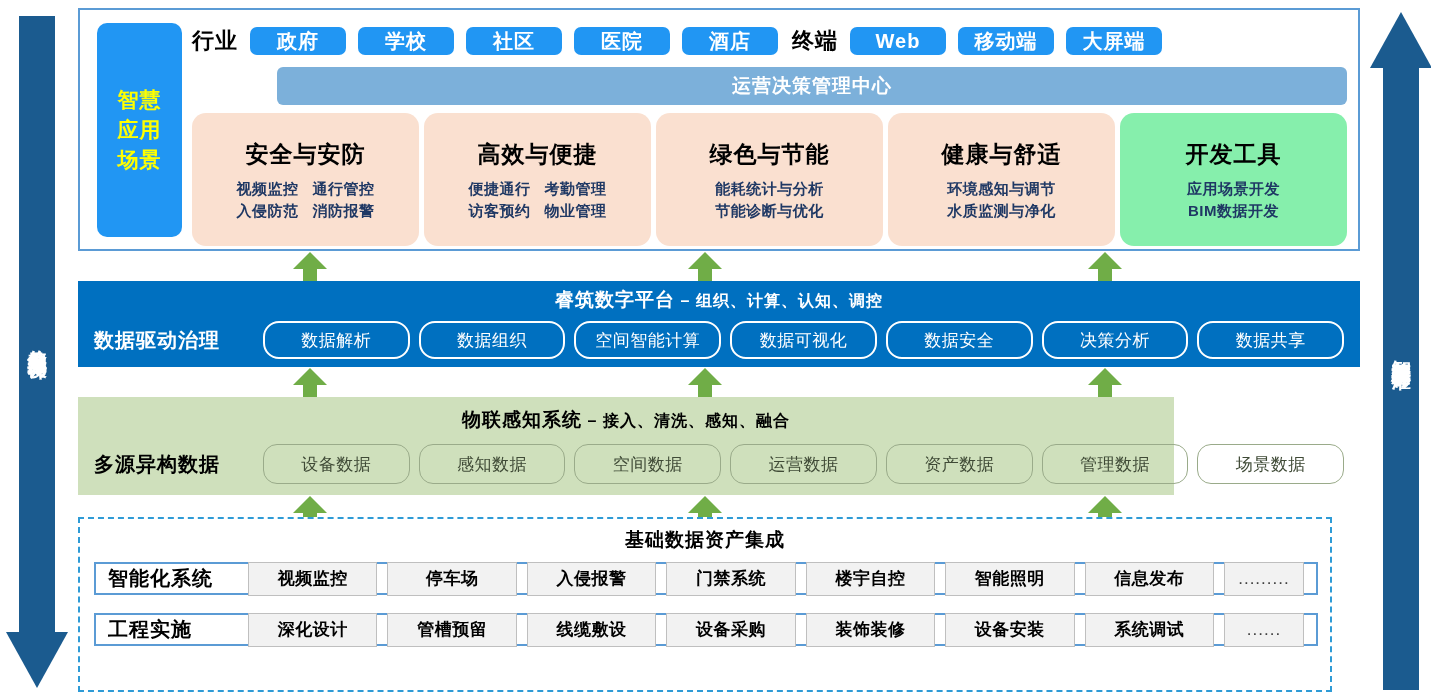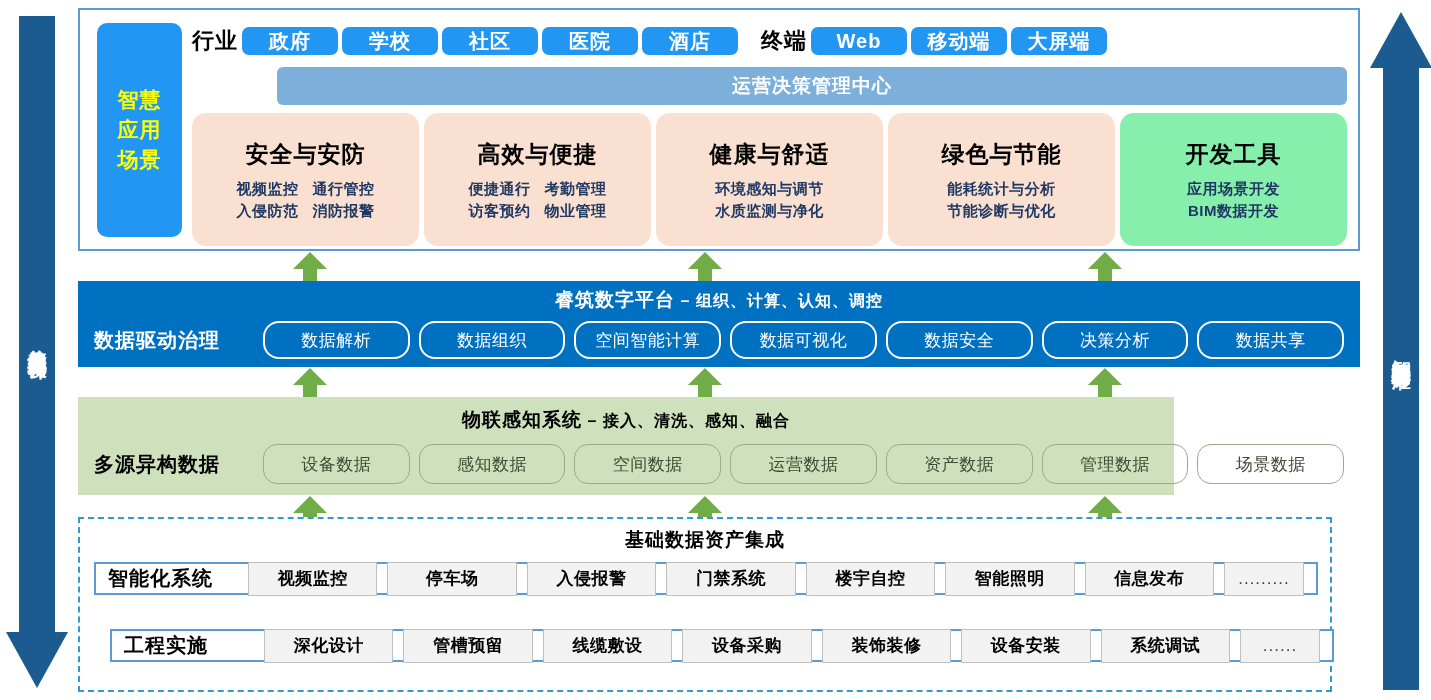--- a/index.html
+++ b/index.html
@@ -53,21 +53,21 @@
     width: 85px; height: 214px;
     background: #2196f3; border-radius: 10px;
     color: #ffff00; font-weight: bold; font-size: 21px;
     line-height: 1.42; text-align: center;
     display: flex; flex-direction: column; align-items: center; justify-content: center;
     letter-spacing: 1px;
   }
   #top-chip-row {
     position: absolute; left: 112px; top: 10px;
     width: 1155px; height: 42px;
-    display: flex; align-items: center; gap: 4px;
+    display: flex; align-items: center; gap: 12px;
   }
   .row-title { font-weight: bold; font-size: 22px; color: #000000; white-space: nowrap; letter-spacing: 1px; }
   .chip {
     background: #2196f3; color: #ffffff;
     font-weight: bold; font-size: 20px;
     border-radius: 7px;
     height: 28px; min-width: 96px; padding: 0 12px;
     display: flex; align-items: center; justify-content: center;
     letter-spacing: 1px; white-space: nowrap;
   }
@@ -168,21 +168,21 @@
     position: absolute; left: 0; top: 8px; width: 100%;
     text-align: center; color: #000000;
     font-weight: bold; font-size: 19px; letter-spacing: 1px;
   }
   .base-box {
     position: absolute; left: 14px; width: 1224px; height: 33px;
     border: 2px solid #5b9bd5; background: #ffffff;
     display: flex; align-items: center; gap: 10px; padding: 0 12px;
   }
   #base-box-systems { top: 43px; }
-  #base-box-engineering { top: 110px; margin-left: 16px; }
+  #base-box-engineering { top: 94px; }
   .base-label {
     font-weight: bold; font-size: 20px; color: #000000;
     white-space: nowrap; letter-spacing: 1px; width: 130px;
   }
   .gray-chip {
     flex: 1; height: 34px;
     background: #f2f2f2; border: 1px solid #bfbfbf;
     color: #000000; font-weight: bold; font-size: 17px;
     display: flex; align-items: center; justify-content: center;
     white-space: nowrap; letter-spacing: 0.5px;
@@ -214,21 +214,21 @@
       <span>场景</span>
     </div>
 
     <div id="top-chip-row">
       <span class="row-title">行业</span>
       <div class="chip">政府</div>
       <div class="chip">学校</div>
       <div class="chip">社区</div>
       <div class="chip">医院</div>
       <div class="chip">酒店</div>
-      <span class="row-title" style="margin-left:19px;">终端</span>
+      <span class="row-title" style="margin-left:2px;">终端</span>
       <div class="chip">Web</div>
       <div class="chip">移动端</div>
       <div class="chip">大屏端</div>
     </div>
 
     <div id="ops-center-bar">运营决策管理中心</div>
 
     <div id="scenario-row">
 
       <div class="scenario-card">
@@ -253,35 +253,35 @@
             <div class="card-item">访客预约</div>
           </div>
           <div class="card-col">
             <div class="card-item">考勤管理</div>
             <div class="card-item">物业管理</div>
           </div>
         </div>
       </div>
 
       <div class="scenario-card">
+        <div class="card-title">绿色与节能</div>
+        <div class="card-items">
+          <div class="card-col">
+            <div class="card-item">能耗统计与分析</div>
+            <div class="card-item">节能诊断与优化</div>
+          </div>
+        </div>
+      </div>
+
+      <div class="scenario-card">
         <div class="card-title">健康与舒适</div>
         <div class="card-items">
           <div class="card-col">
             <div class="card-item">环境感知与调节</div>
             <div class="card-item">水质监测与净化</div>
-          </div>
-        </div>
-      </div>
-
-      <div class="scenario-card">
-        <div class="card-title">绿色与节能</div>
-        <div class="card-items">
-          <div class="card-col">
-            <div class="card-item">能耗统计与分析</div>
-            <div class="card-item">节能诊断与优化</div>
           </div>
         </div>
       </div>
 
       <div class="scenario-card accent-dev">
         <div class="card-title">开发工具</div>
         <div class="card-items">
           <div class="card-col">
             <div class="card-item">应用场景开发</div>
             <div class="card-item">BIM数据开发</div>

